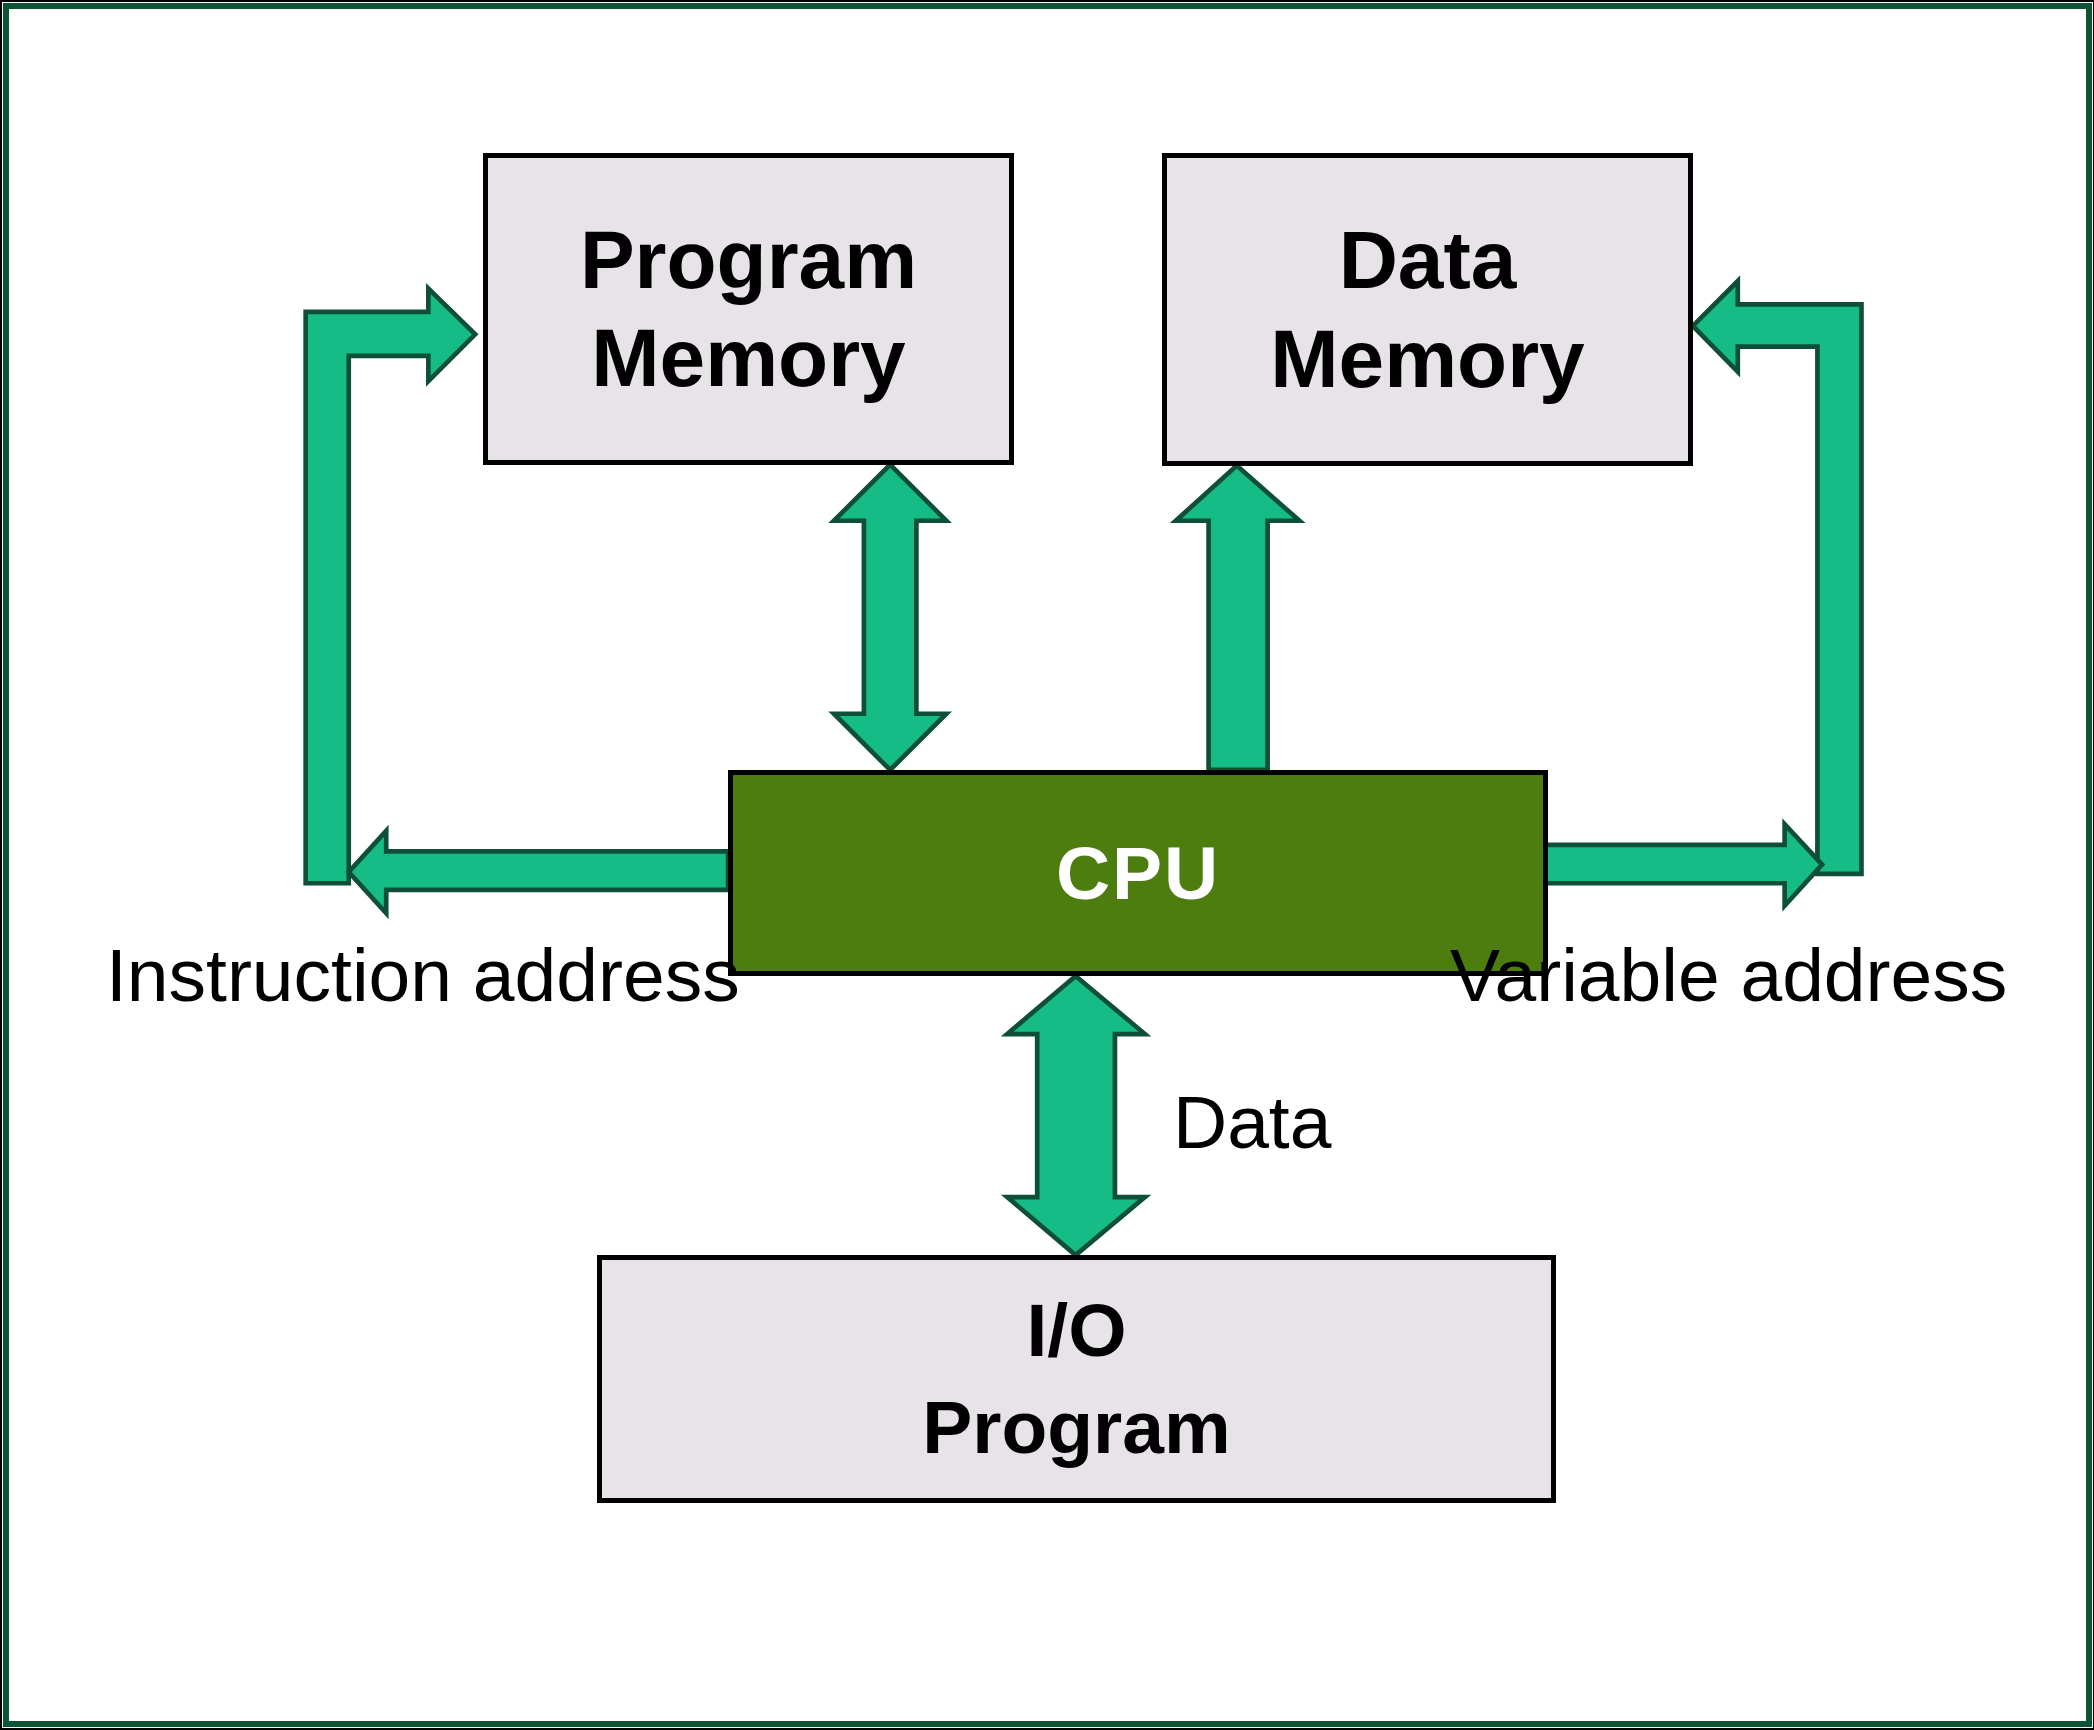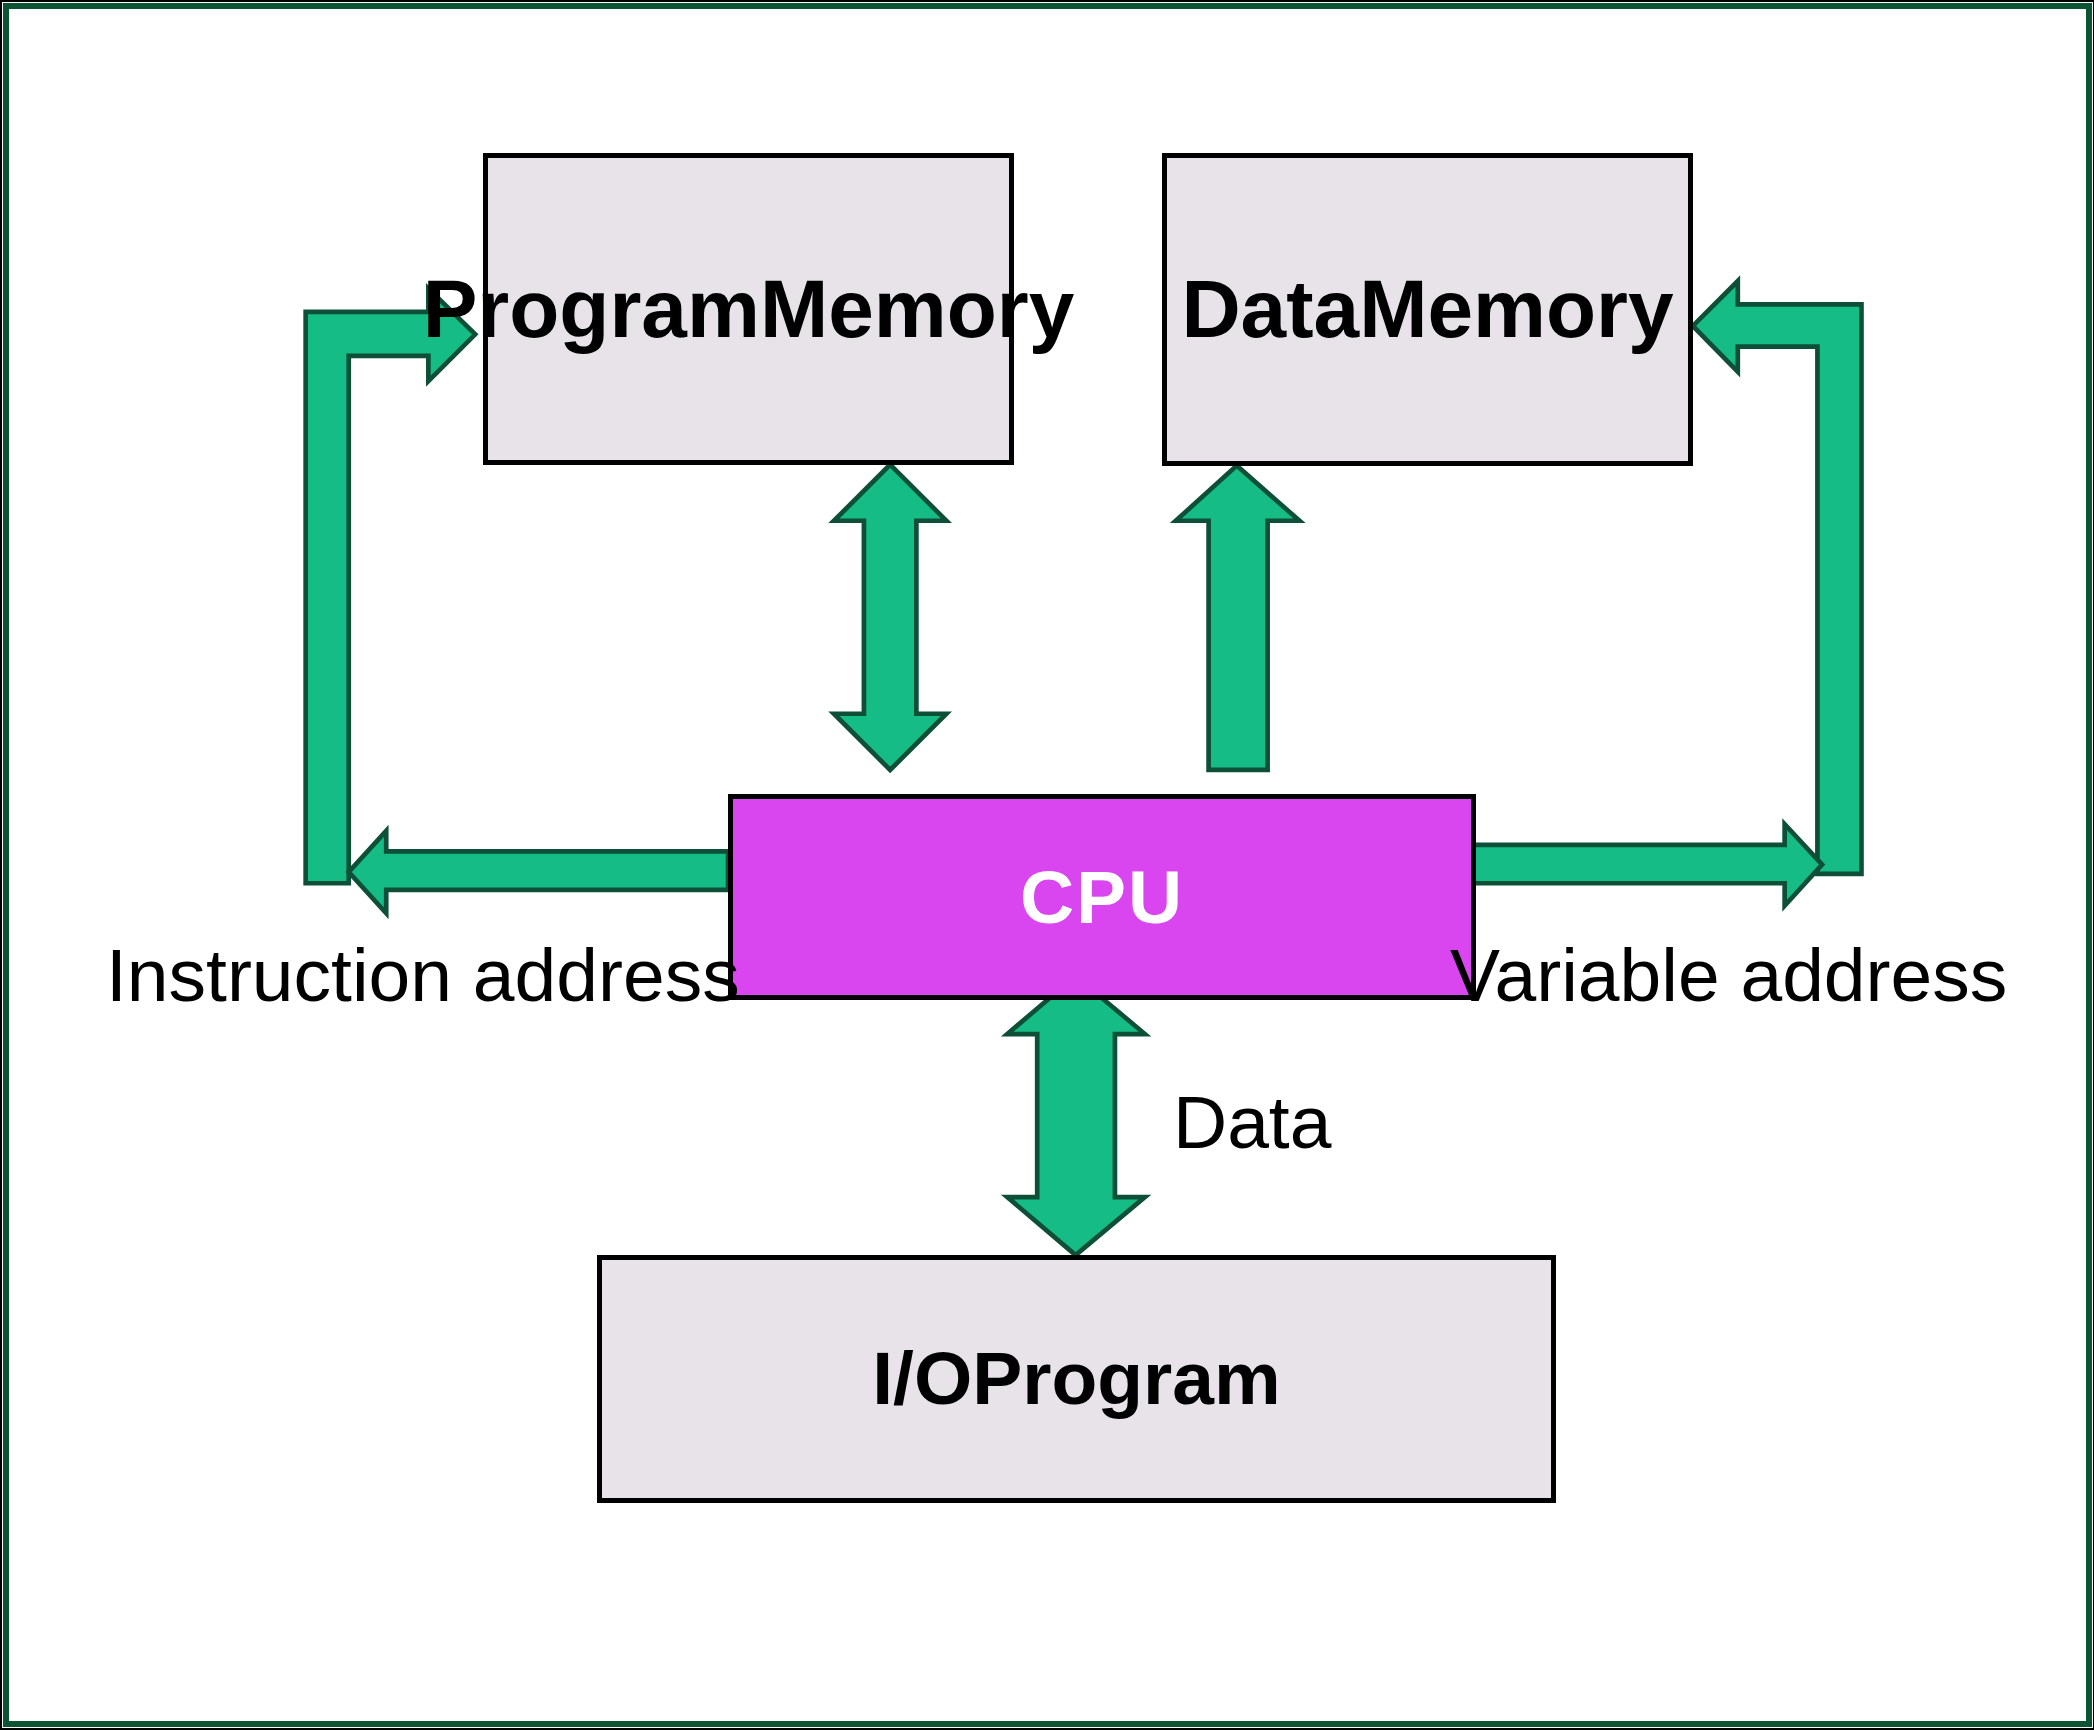--- a/index.html
+++ b/index.html
@@ -33,38 +33,38 @@
   #arrow-layer {
     position: absolute;
     left: 0; top: 0;
     z-index: 1;
   }
   .node {
     position: absolute;
     box-sizing: border-box;
     border: 5.6px solid #000000;
     display: flex;
-    flex-direction: row;
+    flex-direction: column;
     align-items: center;
     justify-content: center;
     text-align: center;
     z-index: 2;
   }
   .memory-box {
     background: #e8e3e9;
     color: #000000;
     font-weight: bold;
     font-size: 82px;
     line-height: 1.2;
   }
   #program-memory { left: 483px; top: 153px; width: 531px; height: 312px; }
   #data-memory    { left: 1162px; top: 153px; width: 531px; height: 313px; }
   #cpu-box {
-    left: 728px; top: 794px; width: 748px; height: 206px;
-    background: #d946ef;
+    left: 728px; top: 770px; width: 820px; height: 206px;
+    background: #4d7c0f;
     color: #ffffff;
     font-weight: bold;
     font-size: 75px;
     letter-spacing: 1.9px;
   }
   #io-devices {
     left: 597px; top: 1255px; width: 959px; height: 248px;
     background: #e8e3e9;
     color: #000000;
     font-weight: bold;

